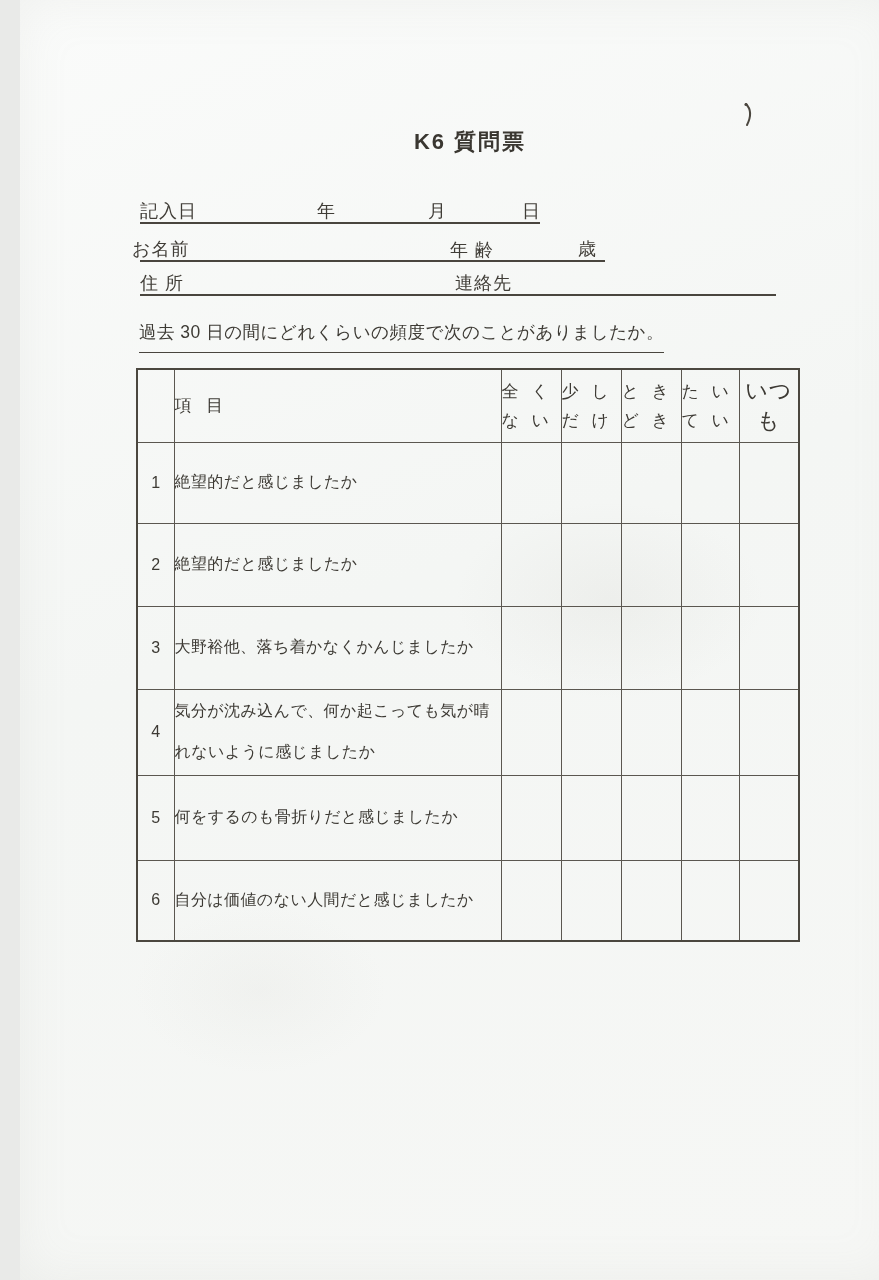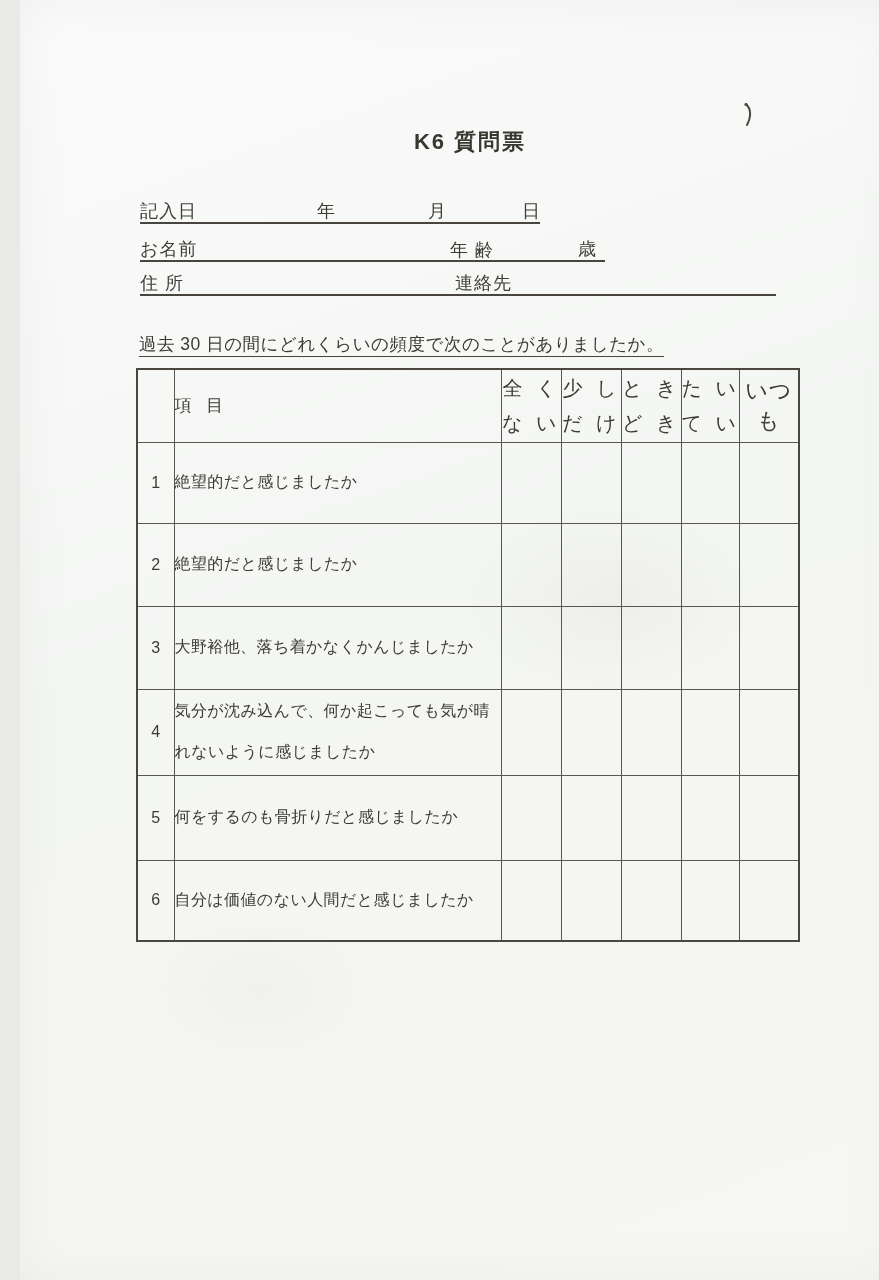--- a/index.html
+++ b/index.html
@@ -33,24 +33,24 @@
     font-size:18px; letter-spacing:1px; color:#403d37;
     white-space:pre;
     text-align:center;
   }
   .field-line {
     position:absolute; height:0;
     border-bottom:2px solid #49453e;
   }
 
   .instruction {
-    position:absolute; left:119px; top:332px;
+    position:absolute; left:119px; top:320px;
     font-size:17.5px; letter-spacing:0.5px; color:#3d3a34;
     border-bottom:1.5px solid #49453e;
-    padding-bottom:0;
+    padding-bottom:8px;
     white-space:pre;
   }
 
   table.k6 {
     position:absolute; left:116px; top:368px;
     border-collapse:collapse; table-layout:fixed;
     width:662px;
     border:2px solid #4b473f;
   }
   table.k6 th, table.k6 td {
@@ -71,21 +71,21 @@
   col.c-num    { width:37px; }
   col.c-item   { width:327px; }
   col.c-f      { width:60px; }
   col.c-f4     { width:58px; }
   col.c-always { width:60px; }
 
   th.item-hdr {
     font-size:17px; letter-spacing:5px; text-align:left;
     white-space:pre;
   }
-  th.freq { font-size:20px; text-align:right; }
+  th.freq { font-size:17px; text-align:left; }
   th.freq span { display:block; line-height:1.72; letter-spacing:4px; white-space:pre; }
   th.always { font-size:22px; letter-spacing:1px; }
 
   td.num { font-size:16px; text-align:center; color:#46433c; }
   td.q   {
     font-size:16px; letter-spacing:0.4px; line-height:2.55;
     padding:0 8px 0 12px;
   }
   td.ans { background:transparent; }
 
@@ -111,21 +111,21 @@
     <path d="M4,2 C9,7 10,13 5,23" fill="none" stroke="#4b473f" stroke-width="2" stroke-linecap="round"></path>
     <circle cx="4" cy="2.5" r="1.6" fill="#4b473f"></circle>
   </svg>
 
   <span class="field-label" style="left:120px; top:199px;">記入日</span>
   <span class="field-label" style="left:297px; top:199px;">年</span>
   <span class="field-label" style="left:408px; top:199px;">月</span>
   <span class="field-label" style="left:502px; top:199px;">日</span>
   <div class="field-line" style="left:120px; width:400px; top:222px;"></div>
 
-  <span class="field-label" style="left:120px; top:237px;font-family:Liberation Mono, monospace;">お名前</span>
+  <span class="field-label" style="left:112px; top:237px;font-family:Liberation Mono, monospace;">お名前</span>
   <span class="field-label" style="left:430px; top:238px;">年 齢</span>
   <span class="field-label" style="left:558px; top:237px;">歳</span>
   <div class="field-line" style="left:120px; width:465px; top:260px;"></div>
 
   <span class="field-label" style="left:120px; top:271px;">住 所</span>
   <span class="field-label" style="left:435px; top:271px;">連絡先</span>
   <div class="field-line" style="left:120px; width:636px; top:294px;"></div>
 
   <div class="instruction">過去 30 日の間にどれくらいの頻度で次のことがありましたか。</div>
 

